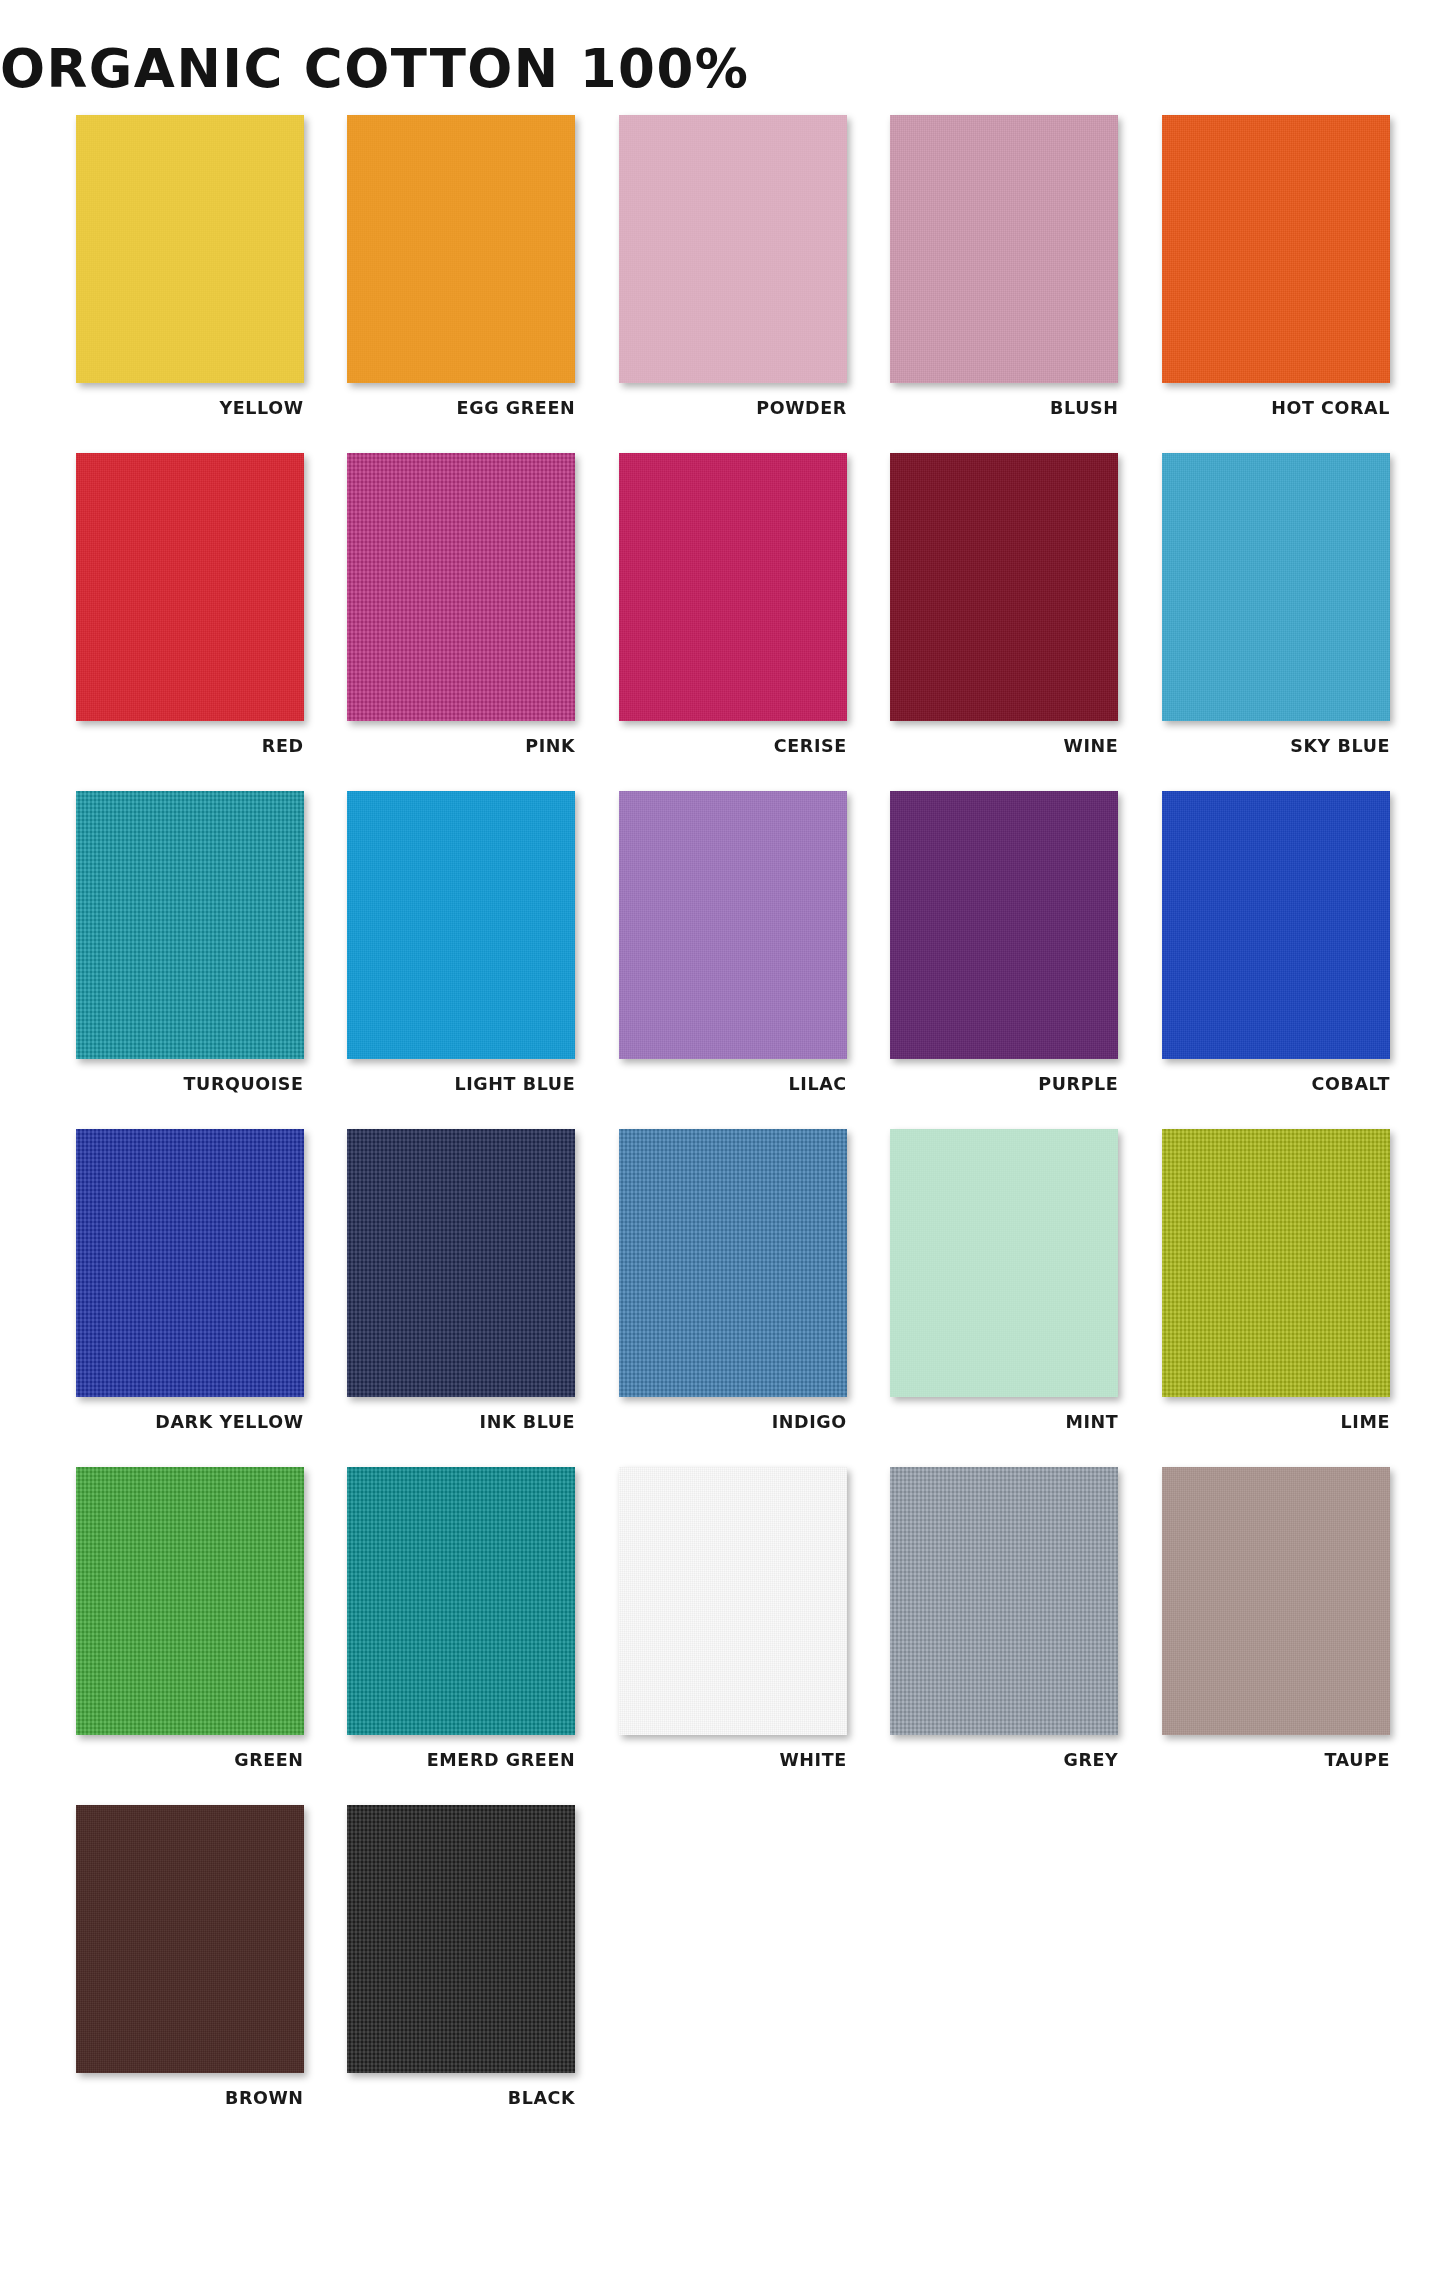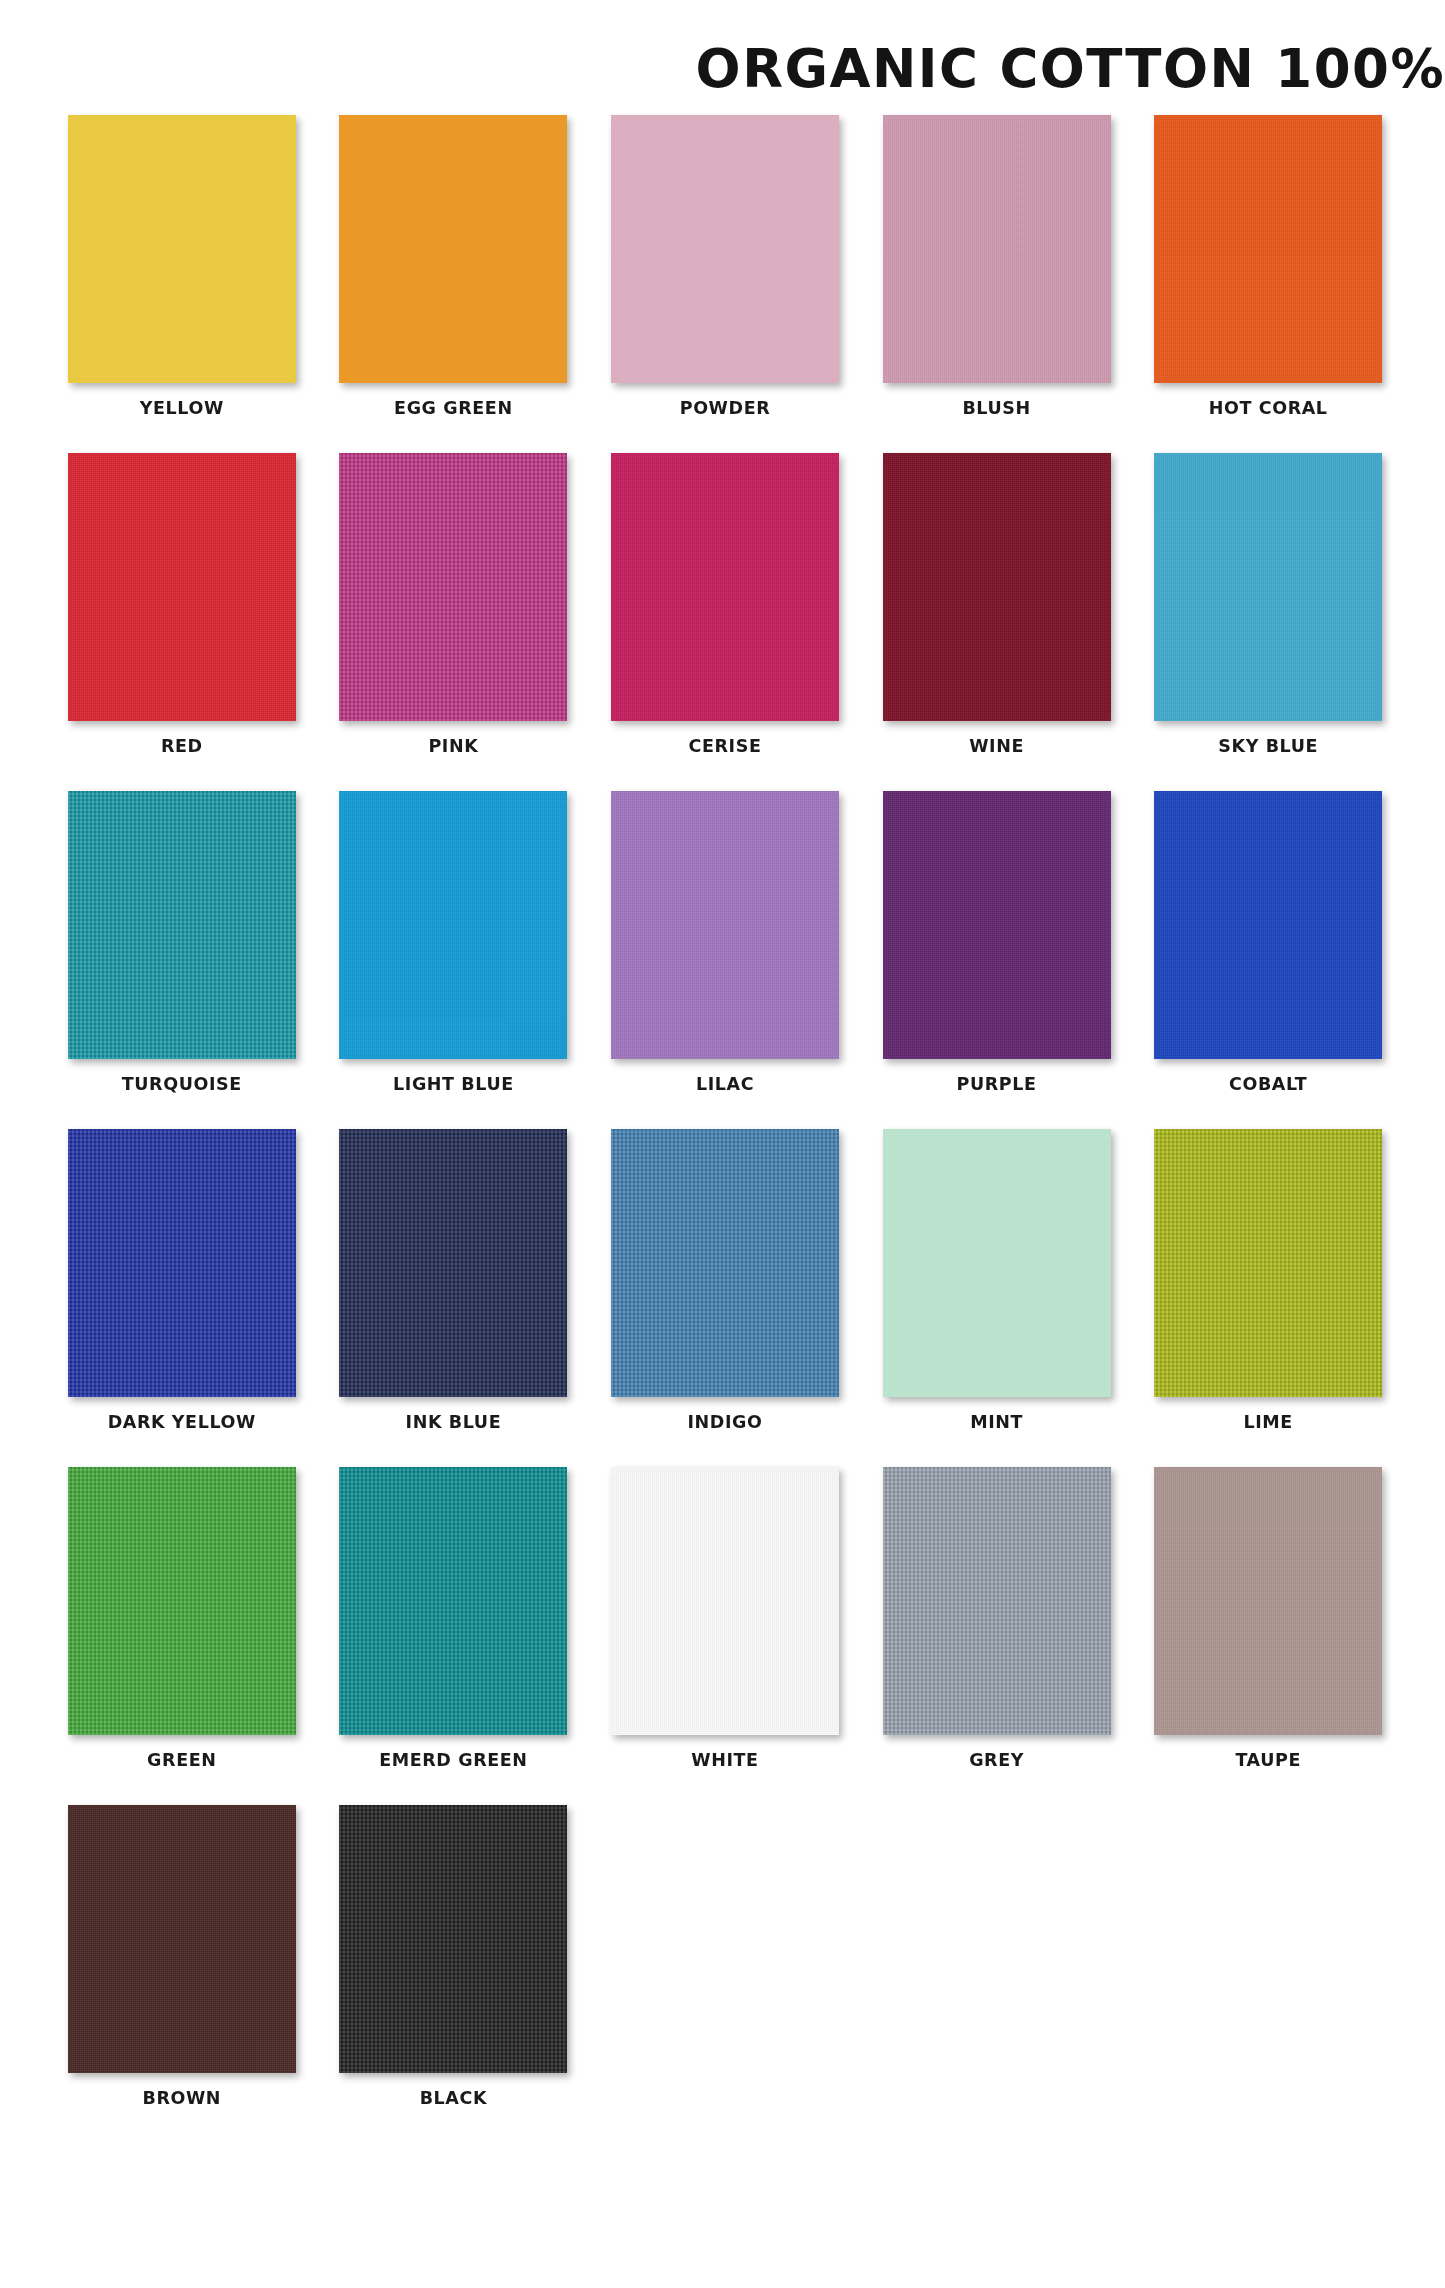--- a/index.html
+++ b/index.html
@@ -21,21 +21,21 @@
     height: 2288px;
     background: #ffffff;
     box-sizing: border-box;
   }
 
   .page-title {
     position: absolute;
     top: 38px;
     left: 0;
     width: 1445px;
-    text-align: right;
+    text-align: left;
     font-family: "DejaVu Sans", sans-serif;
     font-size: 53px;
     font-weight: 700;
     letter-spacing: 1.5px;
     color: #141414;
     white-space: nowrap;
   }
 
   .swatch-grid {
     position: absolute;
@@ -46,21 +46,21 @@
     grid-template-columns: repeat(5, 1fr);
     grid-auto-rows: 338px;
     column-gap: 28px;
     row-gap: 0px;
   }
 
   .swatch-cell {
     position: relative;
     display: flex;
     flex-direction: column;
-    align-items: center;
+    align-items: flex-end;
   }
 
   .swatch-chip-wrap {
     position: relative;
     width: 228px;
     height: 268px;
   }
 
   .swatch-chip {
     position: absolute;

